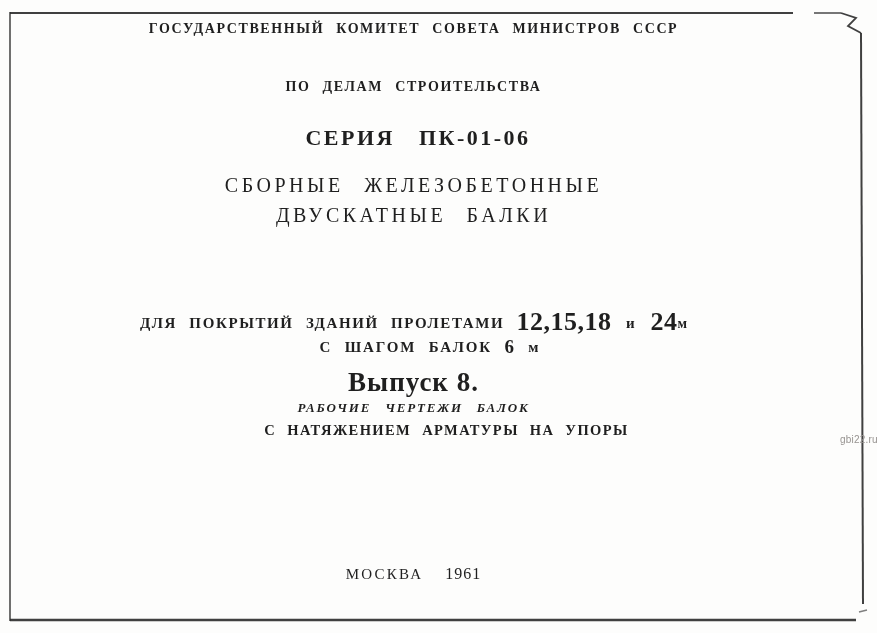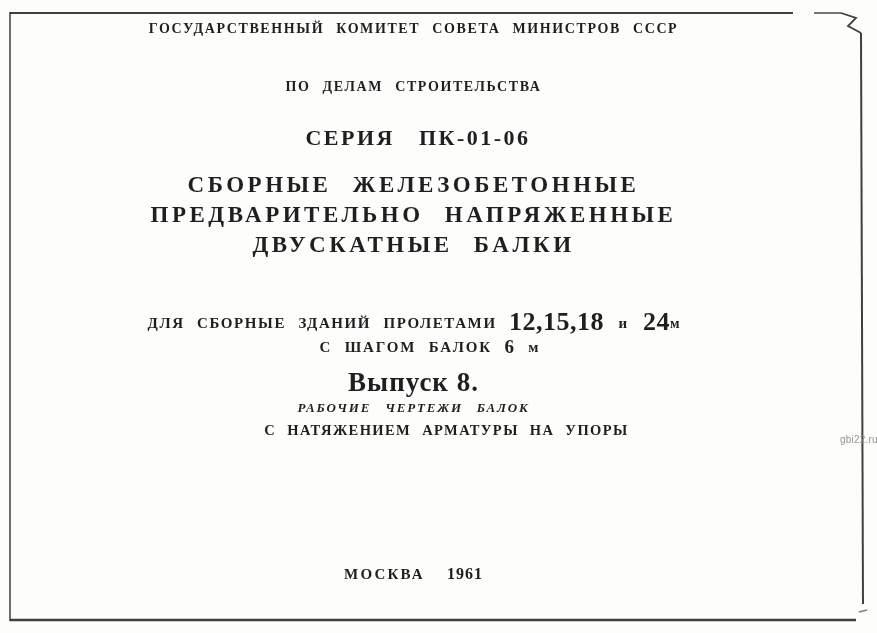--- a/index.html
+++ b/index.html
@@ -58,22 +58,22 @@
   .series-line {
     top: 125px;
     font-size: 22px;
     font-weight: bold;
     letter-spacing: 2.5px;
     word-spacing: 16px;
     padding-left: 9px;
   }
   .main-title {
     top: 170px;
-    font-size: 23px;
-    font-weight: bold;
+    font-size: 20px;
+    font-weight: normal;
     letter-spacing: 3.5px;
     word-spacing: 12px;
     line-height: 30px;
   }
   .app-line1 {
     top: 307px;
     font-size: 15px;
     font-weight: bold;
     letter-spacing: 1.6px;
     word-spacing: 7px;
@@ -113,21 +113,21 @@
     top: 422px;
     font-size: 14.5px;
     font-weight: bold;
     letter-spacing: 1.4px;
     word-spacing: 6px;
     margin-left: 33px;
   }
   .imprint {
     top: 565px;
     font-size: 15px;
-    font-weight: bold;
+    font-weight: normal;
     letter-spacing: 2.2px;
   }
   .imprint .year { margin-left: 22px; letter-spacing: 1px; font-size: 16px; }
 
   .watermark {
     position: absolute;
     left: 840px;
     top: 434px;
     font-family: "Liberation Sans", "DejaVu Sans", sans-serif;
     font-size: 10px;
@@ -161,26 +161,25 @@
 
     <div class="txt org-line1">ГОСУДАРСТВЕННЫЙ  КОМИТЕТ  СОВЕТА  МИНИСТРОВ  СССР</div>
 
     <div class="txt org-line2">ПО  ДЕЛАМ  СТРОИТЕЛЬСТВА</div>
 
 
     <div class="txt series-line">СЕРИЯ  ПК-01-06</div>
 
     <div class="txt main-title">
       <div>СБОРНЫЕ  ЖЕЛЕЗОБЕТОННЫЕ</div>
-      <div>ПРЕДВАРИТЕЛЬНО  НАПРЯЖЕННЫЕ</div>
       <div>ДВУСКАТНЫЕ  БАЛКИ</div>
     </div>
 
     <div class="txt app-line1">
-      <span>ДЛЯ  СБОРНЫЕ  ЗДАНИЙ  ПРОЛЕТАМИ</span>
+      <span>ДЛЯ  ПОКРЫТИЙ  ЗДАНИЙ  ПРОЛЕТАМИ</span>
       <span class="big-digits">12,15,18</span>
       <span class="conj">и</span>
       <span class="big-digits">24</span><span class="unit-small">м</span>
     </div>
 
     <div class="txt app-line2">
       <span>С  ШАГОМ  БАЛОК</span>
       <span class="mid-digit">6</span>
       <span>м</span>
     </div>

